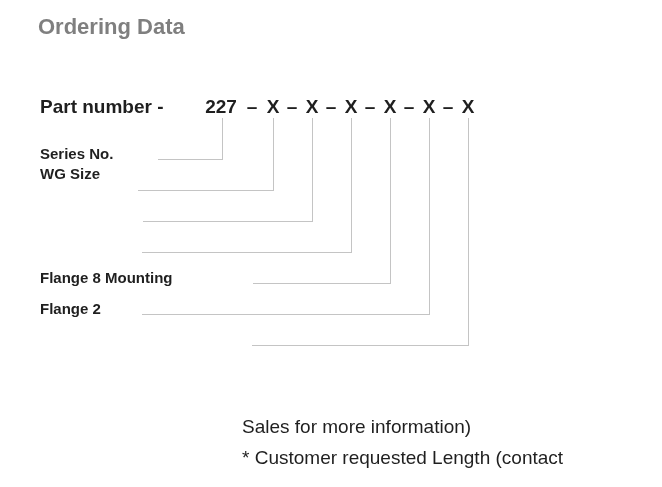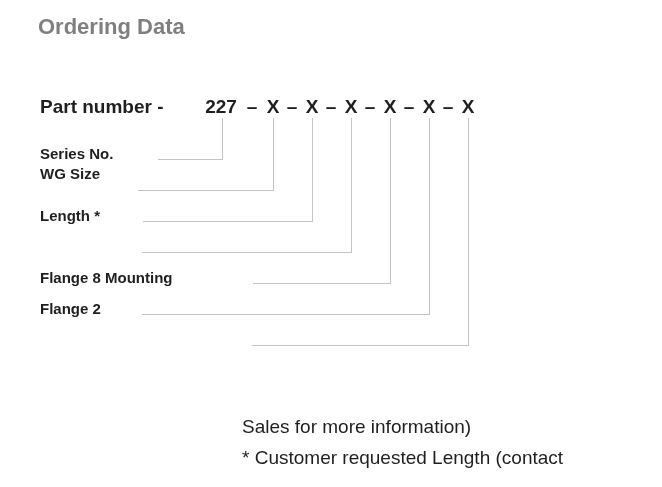--- a/index.html
+++ b/index.html
@@ -88,21 +88,20 @@
   <div class="connector" style="left:158px; width:64px;  height:41px"></div>
   <div class="connector" style="left:138px; width:135px; height:72px"></div>
   <div class="connector" style="left:143px; width:169px; height:103px"></div>
   <div class="connector" style="left:142px; width:209px; height:134px"></div>
   <div class="connector" style="left:253px; width:137px; height:165px"></div>
   <div class="connector" style="left:142px; width:287px; height:196px"></div>
   <div class="connector" style="left:252px; width:216px; height:227px"></div>
 
   <div class="row-label" style="top:144px">Series No.</div>
   <div class="row-label" style="top:164px">WG Size</div>
-  <div class="row-label" style="top:206px">Length *</div>
   <div class="row-label" style="top:268px">Flange 8 Mounting</div>
   <div class="row-label" style="top:299px">Flange 2</div>
 
   <div class="footnote">
     <div>Sales for more information)</div>
     <div>* Customer requested Length (contact</div>
   </div>
 
 </div>
 

